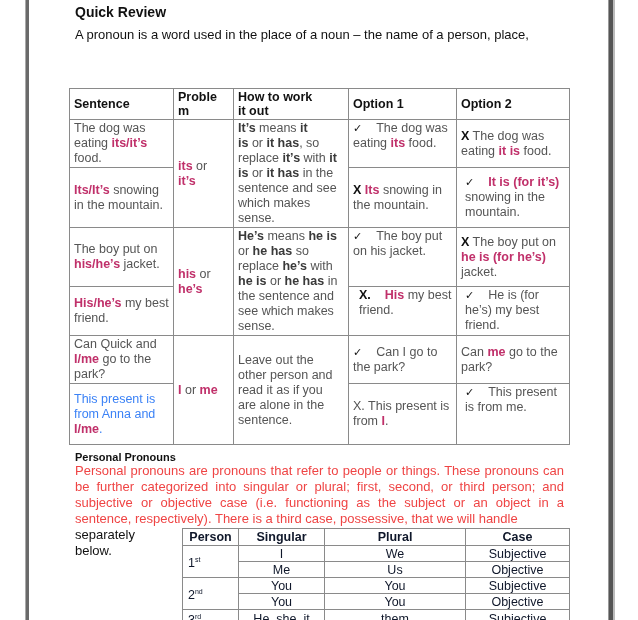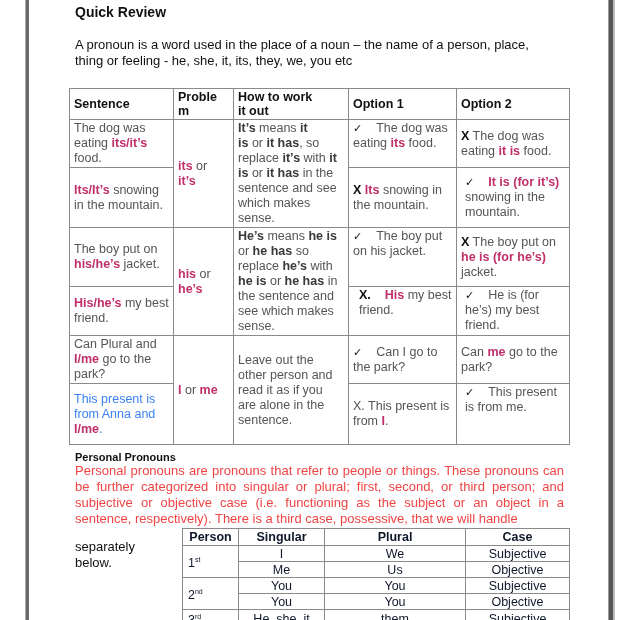--- a/index.html
+++ b/index.html
@@ -3,58 +3,57 @@
 <meta charset="utf-8">
 <style>
   html, body { margin: 0; padding: 0; background: #ffffff; }
   body { width: 638px; height: 620px; position: relative; overflow: hidden;
          font-family: "Liberation Sans", sans-serif; color: #1a1a1a; }
   .page-border-left { position: absolute; left: 25px; top: 0; width: 3px; height: 620px;
          background: #6a6a6a; border-left: 1px solid #aaa; }
   .page-border-right { position: absolute; left: 608px; top: 0; width: 4px; height: 620px;
          background: #555; border-left: 1px solid #999; border-right: 2px solid #bbb; }
   .heading-small { position: absolute; left: 75px; top: 4px; font-size: 14px; font-weight: bold; color: #111; }
-  .intro { position: absolute; left: 75px; top: 27px; width: 480px; font-size: 13px; line-height: 16px; color: #111; margin-top: 10px; }
+  .intro { position: absolute; left: 75px; top: 27px; width: 480px; font-size: 13px; line-height: 16px; color: #111; }
   .intro div { white-space: nowrap; }
 
   table.errors { position: absolute; left: 69px; top: 88px; border-collapse: collapse; table-layout: fixed; }
   table.errors td, table.errors th { border: 1px solid #8a8a8a; vertical-align: top; padding: 1px 4px;
          font-size: 12.5px; line-height: 15px; color: #555; text-align: left; }
   table.errors th { color: #111; font-weight: bold; font-size: 12.5px; line-height: 14px; vertical-align: middle; }
   .pk { color: #c0306a; font-weight: bold; }
   .b { font-weight: bold; color: #3a3a3a; }
   .blk { color: #3b82f6; }
   .xmark { font-weight: bold; color: #111; }
   .check { color: #111; font-size: 11px; margin-right: 14px; }
   .just { text-align: justify; text-align-last: auto; }
   .mid { vertical-align: middle !important; }
 
   .pp-title { position: absolute; left: 75px; top: 451px; font-size: 11px; font-weight: bold; color: #111; text-align: right; }
   .pp-text { position: absolute; left: 75px; top: 463px; width: 489px; font-size: 13px; line-height: 16px; color: #ef4444;
              text-align: justify; }
-  .pp-sep { position: absolute; left: 75px; top: 539px; font-size: 13px; line-height: 16px; color: #111; }
+  .pp-sep { position: absolute; left: 75px; top: 527px; font-size: 13px; line-height: 16px; color: #111; }
 
   table.pron { position: absolute; left: 182px; top: 528px; border-collapse: collapse; table-layout: fixed; }
   table.pron td, table.pron th { border: 1px solid #8a8a8a; font-size: 12.5px; line-height: 14px; padding: 0 2px;
              text-align: center; color: #0f172a; height: 15px; }
   table.pron th { font-weight: bold; height: 16px; }
   table.pron td.person { text-align: left; padding-left: 5px; vertical-align: middle; }
   sup { font-size: 7px; }
 </style>
 </head>
 <body>
 
 <div class="page-border-left"></div>
 <div class="page-border-right"></div>
 
 <div class="heading-small">Quick Review</div>
 
 <div class="intro">
   <div> A pronoun is a word used in the place of a noun – the name of a person, place,</div>
-  <div>thing or feeling - he, she, it, its, they, we, you etc</div>
 </div>
 
 <table class="errors">
   <colgroup>
     <col style="width:104px">
       <col style="width:60px">
       <col style="width:115px">
       <col style="width:108px">
       <col style="width:113px">
   </colgroup>
@@ -122,21 +121,21 @@
     <td style="padding-left:10px">
       <span class="xmark">X.</span>&nbsp;&nbsp;&nbsp; <span class="pk">His</span><span> my best friend.</span>
     </td>
     <td style="padding-left:8px">
       <span class="check">✓</span><span>He is (for he’s) my best friend.</span>
     </td>
   </tr>
 
   <tr style="height:46px">
     <td>
-      <span>Can Plural and </span><span class="pk">I/me</span><span> go to the park?</span>
+      <span>Can Quick and </span><span class="pk">I/me</span><span> go to the park?</span>
     </td>
     <td rowspan="2" class="mid">
       <span class="pk">I</span><span> or </span><span class="pk">me</span>
     </td>
     <td rowspan="2" class="just mid">
       <span>Leave out the other person and read it as if you are alone in the sentence.</span>
     </td>
     <td class="mid">
       <span class="check">✓</span><span>Can I go to the park?</span>
     </td>

